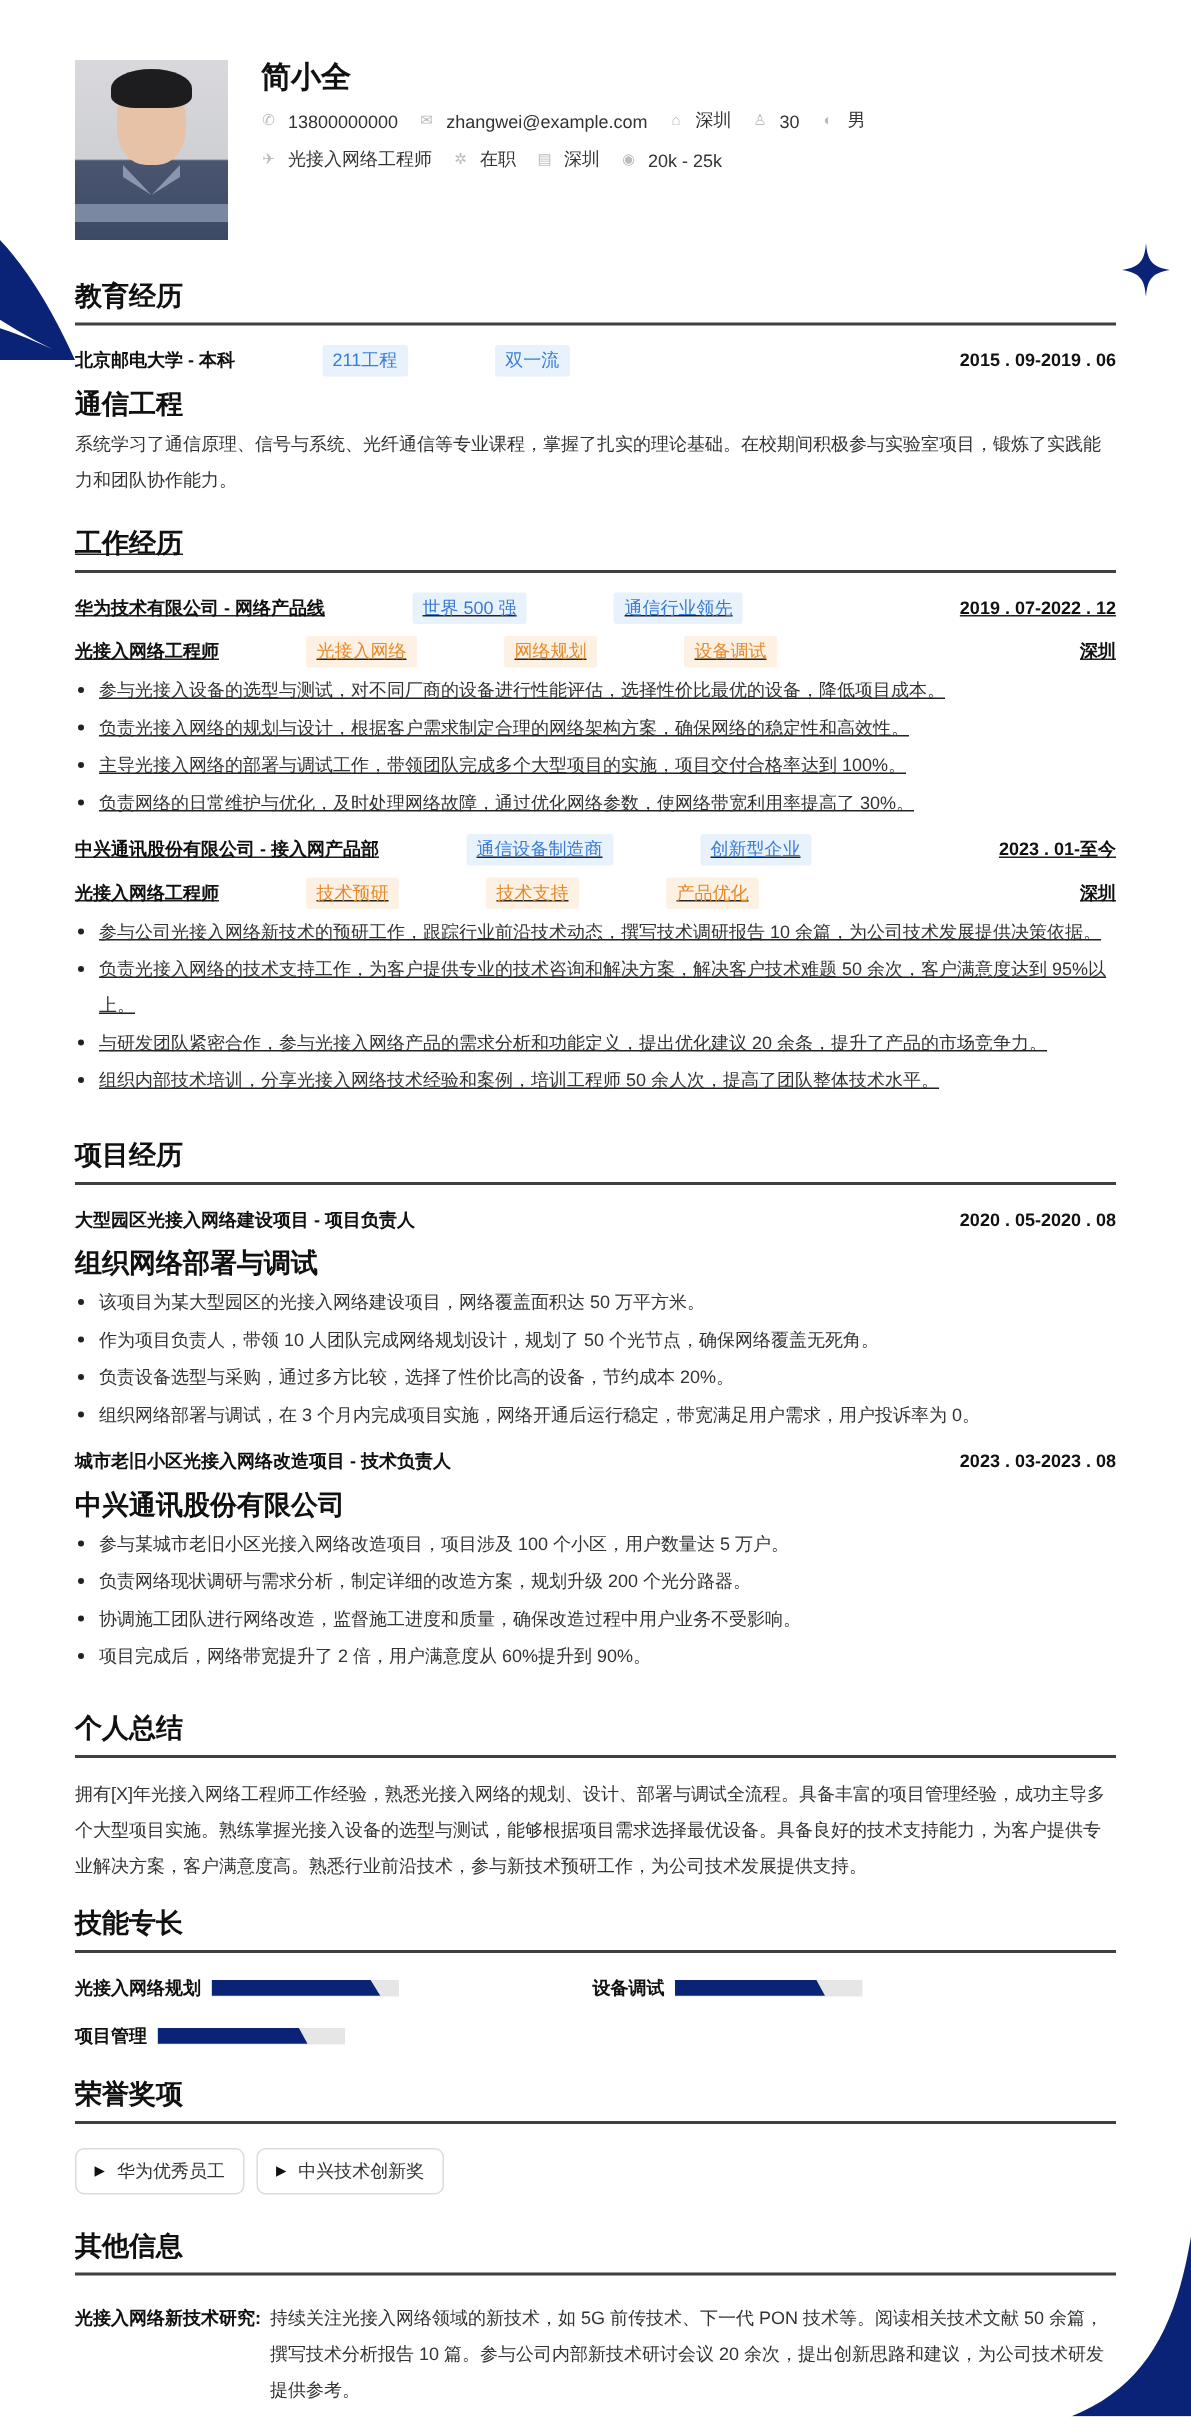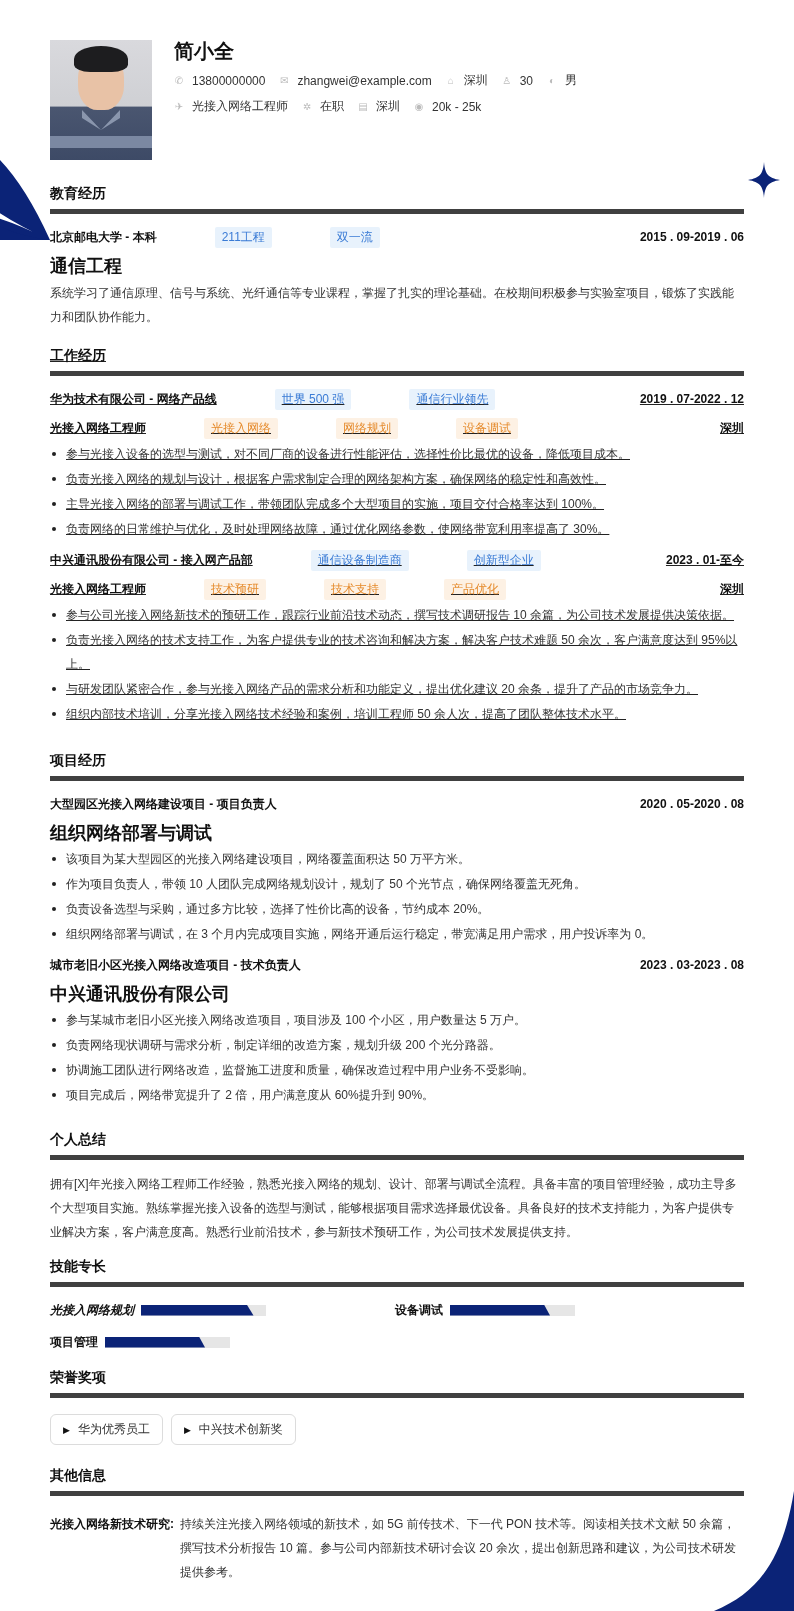--- a/index.html
+++ b/index.html
@@ -13,21 +13,21 @@
   .photo .head { position: absolute; left: 28px; top: 12px; width: 46px; height: 58px; border-radius: 45% 45% 42% 42%; background: #e8c2a6; }
   .photo .hair { position: absolute; left: 24px; top: 6px; width: 54px; height: 26px; border-radius: 50% 50% 30% 30%; background: #1d1d1f; }
   .photo .collar { position: absolute; left: 32px; top: 70px; width: 38px; height: 20px; background: #8a96ad; clip-path: polygon(0 0,50% 100%,100% 0,100% 40%,50% 100%,0 40%); }
   .photo .stripe { position: absolute; left: 0; top: 96px; width: 102px; height: 12px; background: #7b88a2; }
   .name { position: absolute; left: 124px; top: 38px; font-size: 20px; font-weight: bold; color: #111; }
   .info-row { position: absolute; left: 124px; display: flex; align-items: center; font-size: 12px; color: #333; }
   .info-row.r1 { top: 72px; } .info-row.r2 { top: 98px; }
   .info-item { display: flex; align-items: center; margin-right: 14px; }
   .info-item .ico { width: 10px; height: 10px; margin-right: 8px; color: #bbb; font-size: 10px; line-height: 10px; text-align: center; }
   .section { position: relative; }
-  .sec-title { font-size: 14px; font-weight: bold; color: #111; padding-bottom: 6px; border-bottom: 5px solid #404040; margin-bottom: 12px; }
+  .sec-title { font-size: 18px; font-weight: bold; color: #111; padding-bottom: 6px; border-bottom: 2px solid #404040; margin-bottom: 12px; }
   .entry-head { display: flex; align-items: center; justify-content: space-between; height: 22px; }
   .entry-left { display: flex; align-items: center; gap: 48px; }
   .entry-title { font-weight: bold; font-size: 12px; color: #111; margin-right: 10px; }
   .tag { font-size: 12px; padding: 2px 7px; margin-right: 10px; border-radius: 2px; }
   .tag.blue { background: #e8f2fc; color: #3a7bd5; text-align: center; }
   .tag.orange { background: #fdf1e4; color: #e58a2b; }
   .date { font-weight: bold; font-size: 12px; color: #111; }
   .sub { font-weight: bold; font-size: 18px; color: #111; margin-top: 7px; height: 22px; line-height: 22px; }
   .desc { font-size: 12px; line-height: 24px; color: #333; margin-top: 4px; }
   ul.bullets { list-style: none; margin-top: 3px; }
@@ -214,21 +214,21 @@
   </div>
 
   <div class="section" style="margin-top:24px;">
     <div class="sec-title">个人总结</div>
     <div class="desc" style="margin-top:0;">拥有[X]年光接入网络工程师工作经验，熟悉光接入网络的规划、设计、部署与调试全流程。具备丰富的项目管理经验，成功主导多个大型项目实施。熟练掌握光接入设备的选型与测试，能够根据项目需求选择最优设备。具备良好的技术支持能力，为客户提供专业解决方案，客户满意度高。熟悉行业前沿技术，参与新技术预研工作，为公司技术发展提供支持。</div>
   </div>
 
   <div class="section" style="margin-top:14px;">
     <div class="sec-title">技能专长</div>
     <div class="skills">
-      <div class="skill" style="width:345px;font-style:italic;">
+      <div class="skill" style="width:345px;">
         <span class="skill-label">光接入网络规划</span>
         <div class="skill-bar">
             <div class="skill-fill" style="width:90%;"></div>
           </div>
       </div>
       <div class="skill" style="width:345px;">
         <span class="skill-label">设备调试</span>
         <div class="skill-bar">
             <div class="skill-fill" style="width:80%;"></div>
           </div>

